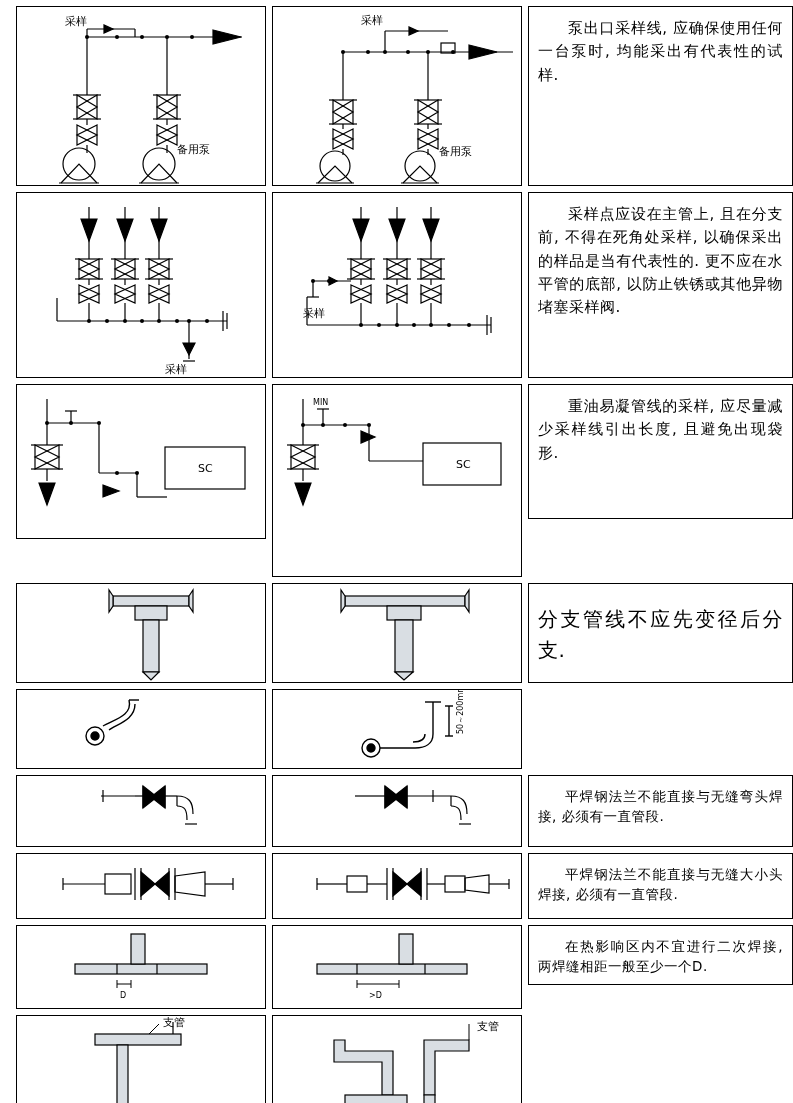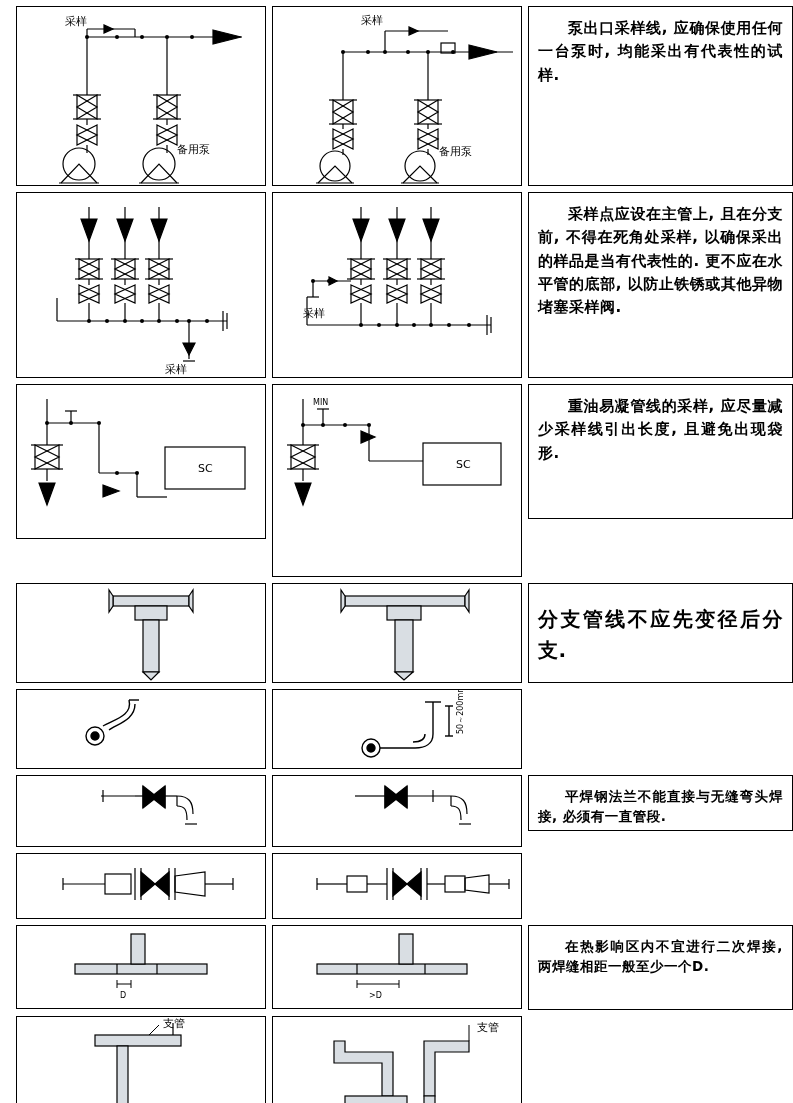--- a/index.html
+++ b/index.html
@@ -11,21 +11,20 @@
   .c-mid{width:250px;margin-right:6px;}
   .c-right{width:265px;}
   .note{
     font-family:"DejaVu Sans",sans-serif;
     font-size:15px;
     line-height:1.55;
     color:#000;
     padding:10px 9px 6px 9px;
     text-align:justify;
     letter-spacing:.5px;
-    font-weight:bold;
   }
   .note.indent{text-indent:2em;}
   .note.big{font-size:20px;}
   .note.center{display:flex;align-items:center;height:100%;box-sizing:border-box;}
   .note.small{font-size:13.5px;line-height:1.5;}
   svg{display:block;}
   .lbl{font-family:"DejaVu Sans",sans-serif;font-size:11px;}
   .lbl-sm{font-family:"DejaVu Sans",sans-serif;font-size:8px;}
 </style>
 </head>
@@ -455,21 +454,21 @@
           <path d="M134 10 l-14 11 l14 11 z" fill="#000"></path>
           <line x1="134" y1="20" x2="178" y2="20"></line>
           <path d="M178 20 C190 20, 194 26, 194 38"></path>
           <path d="M178 30 C186 30, 188 34, 188 44"></path>
           <line x1="186" y1="48" x2="198" y2="48"></line>
           <line x1="178" y1="20" x2="178" y2="30"></line>
           <line x1="160" y1="14" x2="160" y2="26"></line>
         </g>
       </svg>
     </div>
-    <div class="cell c-right" style="height:56px;">
+    <div class="cell c-right" style="height:72px;">
       <div class="note small indent">平焊钢法兰不能直接与无缝弯头焊接, 必须有一直管段.</div>
     </div>
   </div>
 
   <div class="row">
     <div class="cell c-left" style="height:66px;">
       <svg width="248" height="64" viewBox="0 0 248 64">
         <g stroke="#000" fill="none" stroke-width="1.2">
           <line x1="46" y1="30" x2="88" y2="30"></line>
           <line x1="46" y1="24" x2="46" y2="36"></line>
@@ -500,20 +499,23 @@
           <line x1="148" y1="14" x2="148" y2="46"></line>
           <line x1="154" y1="14" x2="154" y2="46"></line>
           <line x1="154" y1="30" x2="172" y2="30"></line>
           <rect x="172" y="22" width="20" height="16"></rect>
           <path d="M192 24 l24 -3 l0 18 l-24 -3 z"></path>
           <line x1="216" y1="30" x2="236" y2="30"></line>
           <line x1="236" y1="25" x2="236" y2="35"></line>
         </g>
       </svg>
     </div>
+    <div class="cell c-right" style="height:66px;">
+      <div class="note small indent">平焊钢法兰不能直接与无缝大小头焊接, 必须有一直管段.</div>
+    </div>
   </div>
 
   <div class="row">
     <div class="cell c-left" style="height:84px;">
       <svg width="248" height="82" viewBox="0 0 248 82">
         <g stroke="#000" fill="#d9dee3" stroke-width="1.2">
           <rect x="58" y="38" width="132" height="10"></rect>
           <rect x="114" y="8" width="14" height="30"></rect>
           <line x1="100" y1="38" x2="100" y2="48" stroke="#000"></line>
           <line x1="140" y1="38" x2="140" y2="48" stroke="#000"></line>
@@ -535,21 +537,21 @@
           <line x1="152" y1="38" x2="152" y2="48" stroke="#000"></line>
         </g>
         <g stroke="#000" fill="none" stroke-width="1">
           <line x1="84" y1="58" x2="126" y2="58"></line>
           <line x1="84" y1="54" x2="84" y2="62"></line>
           <line x1="126" y1="54" x2="126" y2="62"></line>
         </g>
         <text class="lbl-sm" x="96" y="72">&gt;D</text>
       </svg>
     </div>
-    <div class="cell c-right" style="height:85px;">
+    <div class="cell c-right" style="height:60px;">
       <div class="note small indent">在热影响区内不宜进行二次焊接, 两焊缝相距一般至少一个D.</div>
     </div>
   </div>
 
   <div class="row">
     <div class="cell c-left" style="height:126px;">
       <svg width="248" height="124" viewBox="0 0 248 124">
         <g stroke="#000" fill="#d9dee3" stroke-width="1.2">
           <rect x="78" y="18" width="86" height="11"></rect>
           <rect x="100" y="29" width="11" height="84"></rect>

